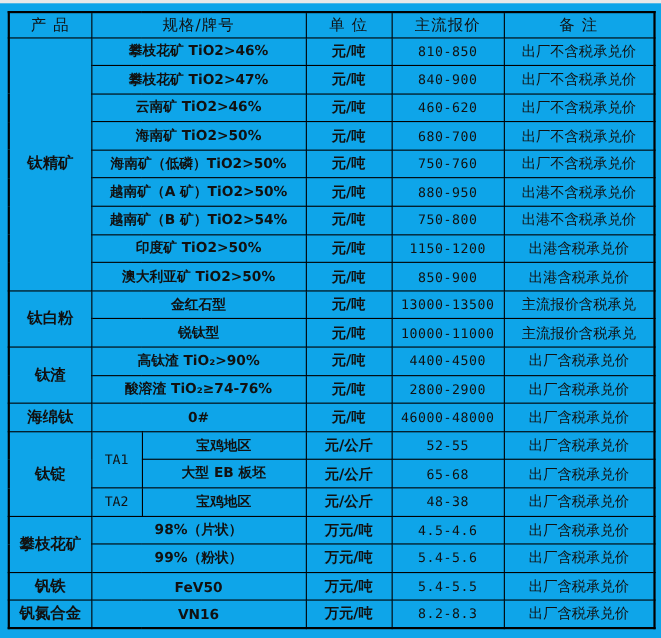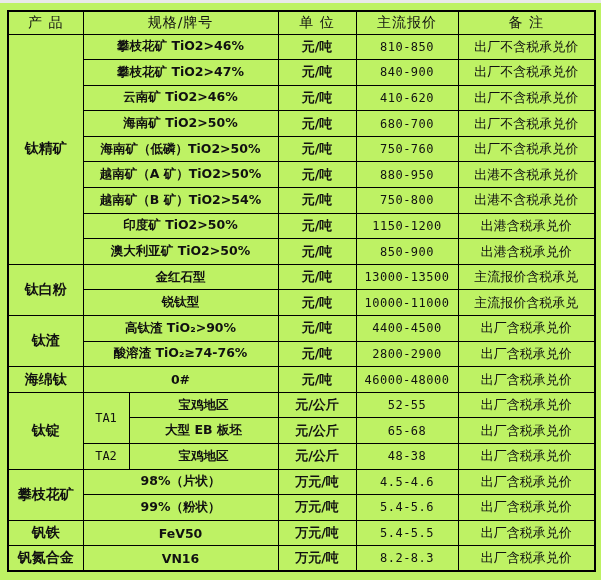--- a/index.html
+++ b/index.html
@@ -4,21 +4,21 @@
 <style>
   html, body {
     margin: 0;
     padding: 0;
     background: #ffffff;
   }
   .sheet {
     position: relative;
     width: 601px;
     height: 580px;
-    background: #bef264;
+    background: #0ea5e9;
     font-family: "DejaVu Sans", sans-serif;
     color: #111111;
   }
   .top-edge {
     position: absolute;
     top: 0;
     left: 0;
     width: 601px;
     height: 3px;
     background: #e9e9e9;
@@ -94,21 +94,21 @@
       </tr>
       <tr>
         <td class="c-spec" colspan="2">攀枝花矿 TiO2&gt;47%</td>
         <td class="c-unit">元/吨</td>
         <td class="c-price">840-900</td>
         <td class="c-note">出厂不含税承兑价</td>
       </tr>
       <tr>
         <td class="c-spec" colspan="2">云南矿 TiO2&gt;46%</td>
         <td class="c-unit">元/吨</td>
-        <td class="c-price">410-620</td>
+        <td class="c-price">460-620</td>
         <td class="c-note">出厂不含税承兑价</td>
       </tr>
       <tr>
         <td class="c-spec" colspan="2">海南矿 TiO2&gt;50%</td>
         <td class="c-unit">元/吨</td>
         <td class="c-price">680-700</td>
         <td class="c-note">出厂不含税承兑价</td>
       </tr>
       <tr>
         <td class="c-spec" colspan="2">海南矿（低磷）TiO2&gt;50%</td>

